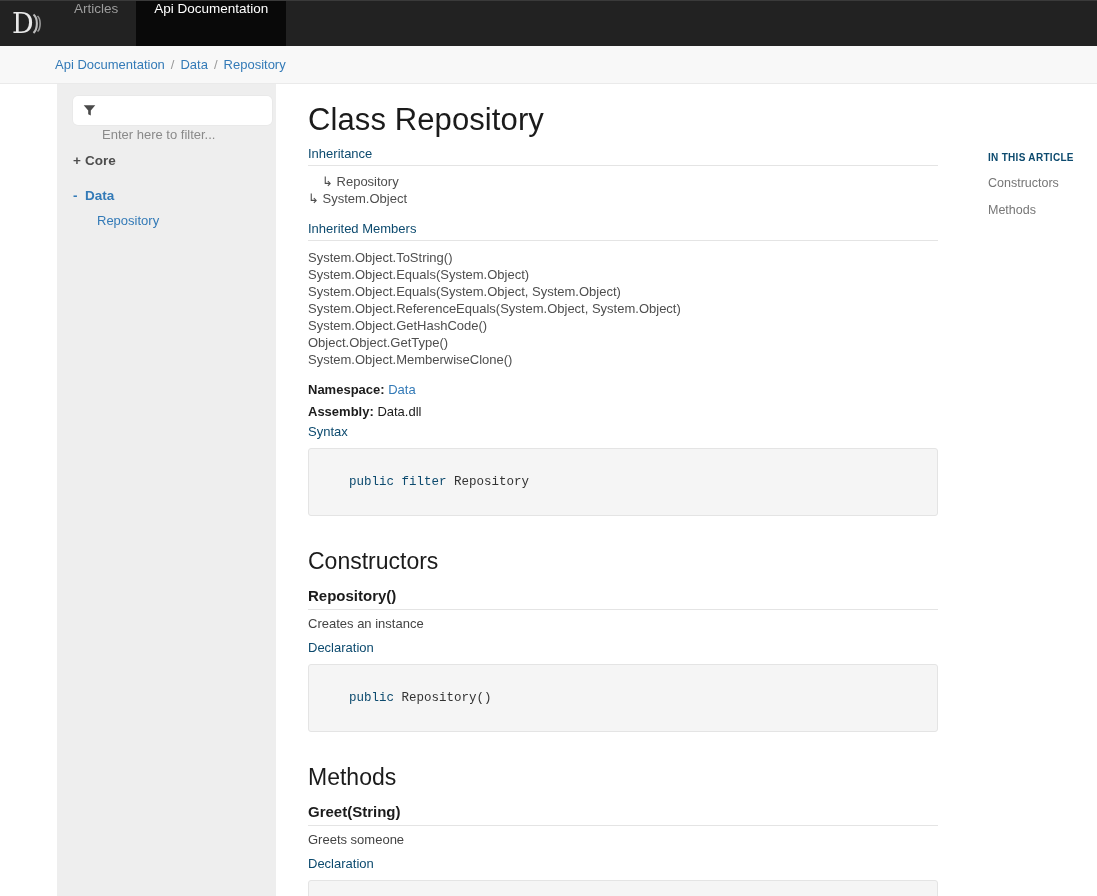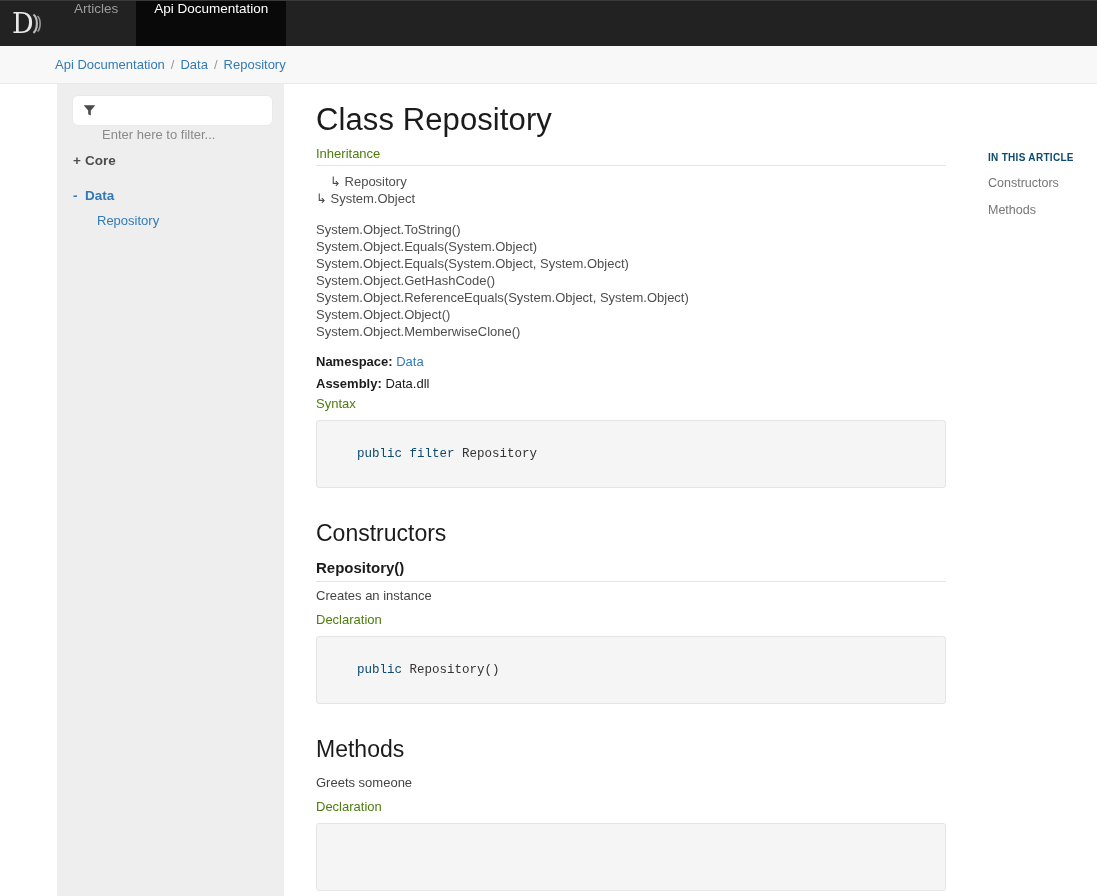--- a/index.html
+++ b/index.html
@@ -118,21 +118,21 @@
   .toc-child {
     padding-left: 24px;
     font-size: 13px;
     color: #337ab7;
     cursor: pointer;
     margin-top: -10px;
   }
 
   
   .content {
-    position: absolute; top: 84px; left: 284px;
+    position: absolute; top: 84px; left: 276px;
     width: 690px; height: 812px;
     background: #ffffff;
     padding: 18px 0 0 32px;
     overflow: hidden;
   }
   h1.page-title {
     font-size: 31px;
     font-weight: normal;
     color: #1b1b1b;
     margin: 0 0 8px 0;
@@ -148,21 +148,21 @@
     font-size: 15px;
     font-weight: bold;
     color: #1b1b1b;
     margin: 0 0 5px 0;
     padding-bottom: 5px;
     border-bottom: 1px solid #e4e4e4;
     width: 630px;
   }
   .sub-head {
     font-size: 13px;
-    color: #4d7c0f;
+    color: #0c4a6e;
     margin: 0;
     padding-bottom: 4px;
     border-bottom: 1px solid #e4e4e4;
     width: 630px;
   }
   .sub-head.plain { border-bottom: 0; padding-bottom: 2px; }
   .inherit-list { margin: 7px 0 14px 0; }
   .inherit-row {
     font-size: 13px;
     color: #4e4e4e;
@@ -291,27 +291,28 @@
     <div class="inherit-row indent-1">
       <span class="arrow">↳</span>
       <span>Repository</span>
     </div>
     <div class="inherit-row">
       <span class="arrow">↳</span>
       <span>System.Object</span>
     </div>
   </div>
 
+  <div class="sub-head">Inherited Members</div>
   <div class="members-list">
     <div class="member-line">System.Object.ToString()</div>
     <div class="member-line">System.Object.Equals(System.Object)</div>
     <div class="member-line">System.Object.Equals(System.Object, System.Object)</div>
+    <div class="member-line">System.Object.ReferenceEquals(System.Object, System.Object)</div>
     <div class="member-line">System.Object.GetHashCode()</div>
-    <div class="member-line">System.Object.ReferenceEquals(System.Object, System.Object)</div>
-    <div class="member-line">System.Object.Object()</div>
+    <div class="member-line">Object.Object.GetType()</div>
     <div class="member-line">System.Object.MemberwiseClone()</div>
   </div>
 
   <div class="meta-line">
     <b>Namespace:</b>
     <span class="meta-link">Data</span>
   </div>
   <div class="meta-line">
     <b>Assembly:</b>
     <span>Data.dll</span>
@@ -324,20 +325,21 @@
 
   <h2 class="section-title">Constructors</h2>
   <h3 class="member-title">Repository()</h3>
   <div class="desc">Creates an instance</div>
   <div class="sub-head plain">Declaration</div>
   <div class="codebox">
     <span class="kw">public</span><span> Repository()</span>
   </div>
 
   <h2 class="section-title">Methods</h2>
+  <h3 class="member-title">Greet(String)</h3>
   <div class="desc">Greets someone</div>
   <div class="sub-head plain">Declaration</div>
   <div class="codebox">
     
   </div>
 
 </div>
 
 <div class="affix">
   <div class="affix-title">IN THIS ARTICLE</div>

